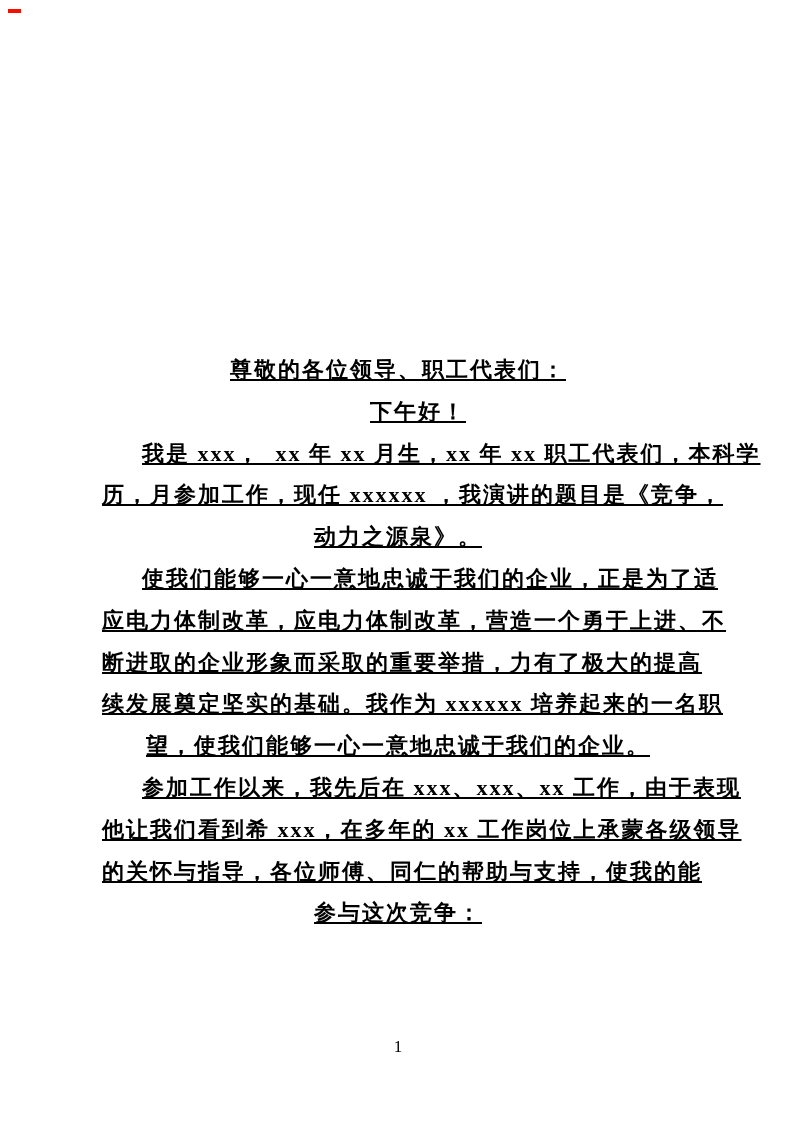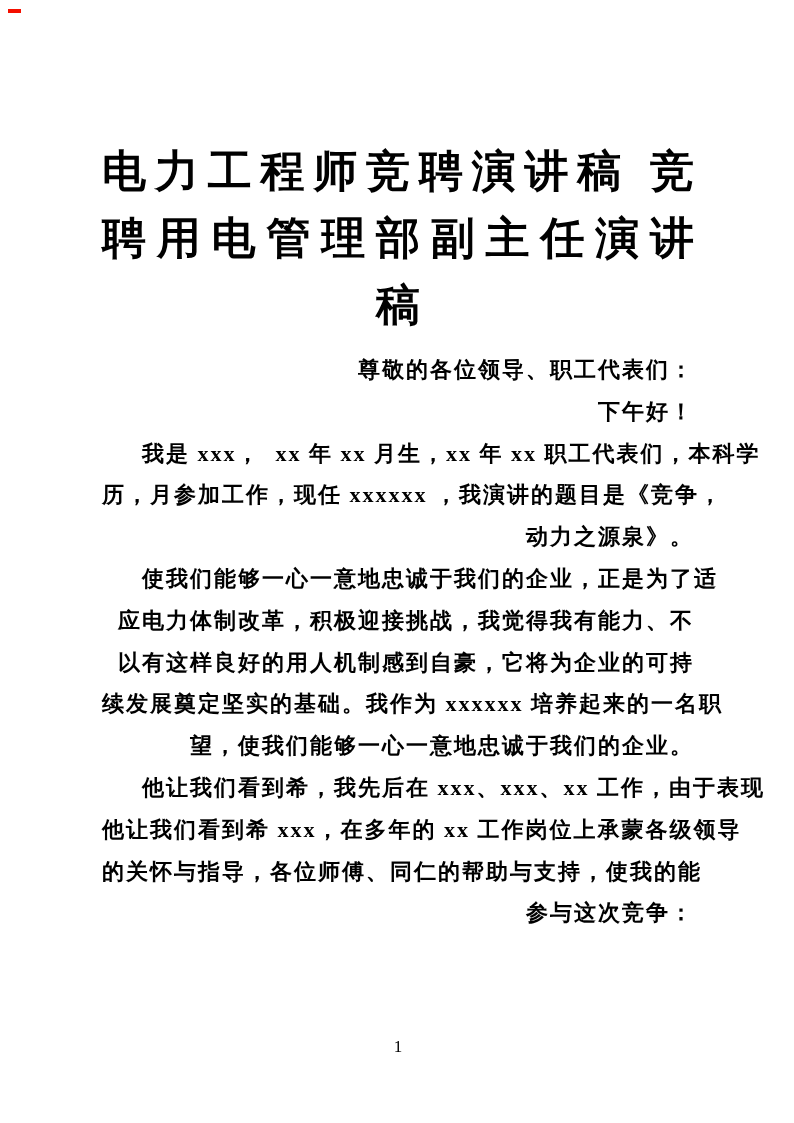--- a/index.html
+++ b/index.html
@@ -20,52 +20,47 @@
     margin:0;
   }
   .t-line{white-space:pre;}
   .t-line.stretch{text-align:justify;text-align-last:justify;white-space:normal;word-break:keep-all;}
   .t-line.center{text-align:center;}
   .body-block{
     position:absolute;left:102px;top:349px;width:592px;
     font-size:22px;line-height:41.8px;font-weight:bold;
     letter-spacing:2px;
   }
-  .ln{white-space:pre;text-align:right;}
+  .ln{white-space:pre;text-align:center;text-decoration:underline;}
   .ln.ind{padding-left:40px;}
   .footer{
     position:absolute;left:102px;top:1036px;width:592px;
     text-align:center;font-size:17px;line-height:22px;font-weight:normal;
   }
 </style>
 </head>
 <body>
 
 <div class="page">
 
   <div class="corner-mark" style="background-color: rgb(244, 15, 0);"></div>
 
-  <h1 class="title">
-    <div class="t-line stretch">电力工程师竞聘演讲稿 竞</div>
-    <div class="t-line stretch">聘用电管理部副主任演讲</div>
-    <div class="t-line center">稿</div>
-  </h1>
 
   <div class="body-block">
     <div class="ln">尊敬的各位领导、职工代表们：</div>
     <div class="ln ind">下午好！</div>
     <div class="ln ind">我是 xxx，  xx 年 xx 月生，xx 年 xx 职工代表们，本科学</div>
     <div class="ln">历，月参加工作，现任 xxxxxx ，我演讲的题目是《竞争，</div>
     <div class="ln">动力之源泉》。</div>
     <div class="ln ind">使我们能够一心一意地忠诚于我们的企业，正是为了适</div>
-    <div class="ln">应电力体制改革，积极迎接挑战，我觉得我有能力、不</div>
-    <div class="ln">以有这样良好的用人机制感到自豪，它将为企业的可持</div>
+    <div class="ln">应电力体制改革，应电力体制改革，营造一个勇于上进、不</div>
+    <div class="ln">断进取的企业形象而采取的重要举措，力有了极大的提高</div>
     <div class="ln">续发展奠定坚实的基础。我作为 xxxxxx 培养起来的一名职</div>
     <div class="ln">望，使我们能够一心一意地忠诚于我们的企业。</div>
-    <div class="ln ind">他让我们看到希，我先后在 xxx、xxx、xx 工作，由于表现</div>
+    <div class="ln ind">参加工作以来，我先后在 xxx、xxx、xx 工作，由于表现</div>
     <div class="ln">他让我们看到希 xxx，在多年的 xx 工作岗位上承蒙各级领导</div>
     <div class="ln">的关怀与指导，各位师傅、同仁的帮助与支持，使我的能</div>
     <div class="ln">参与这次竞争：</div>
   </div>
 
   <div class="footer">1</div>
 
 </div>
 
 </body></html>

